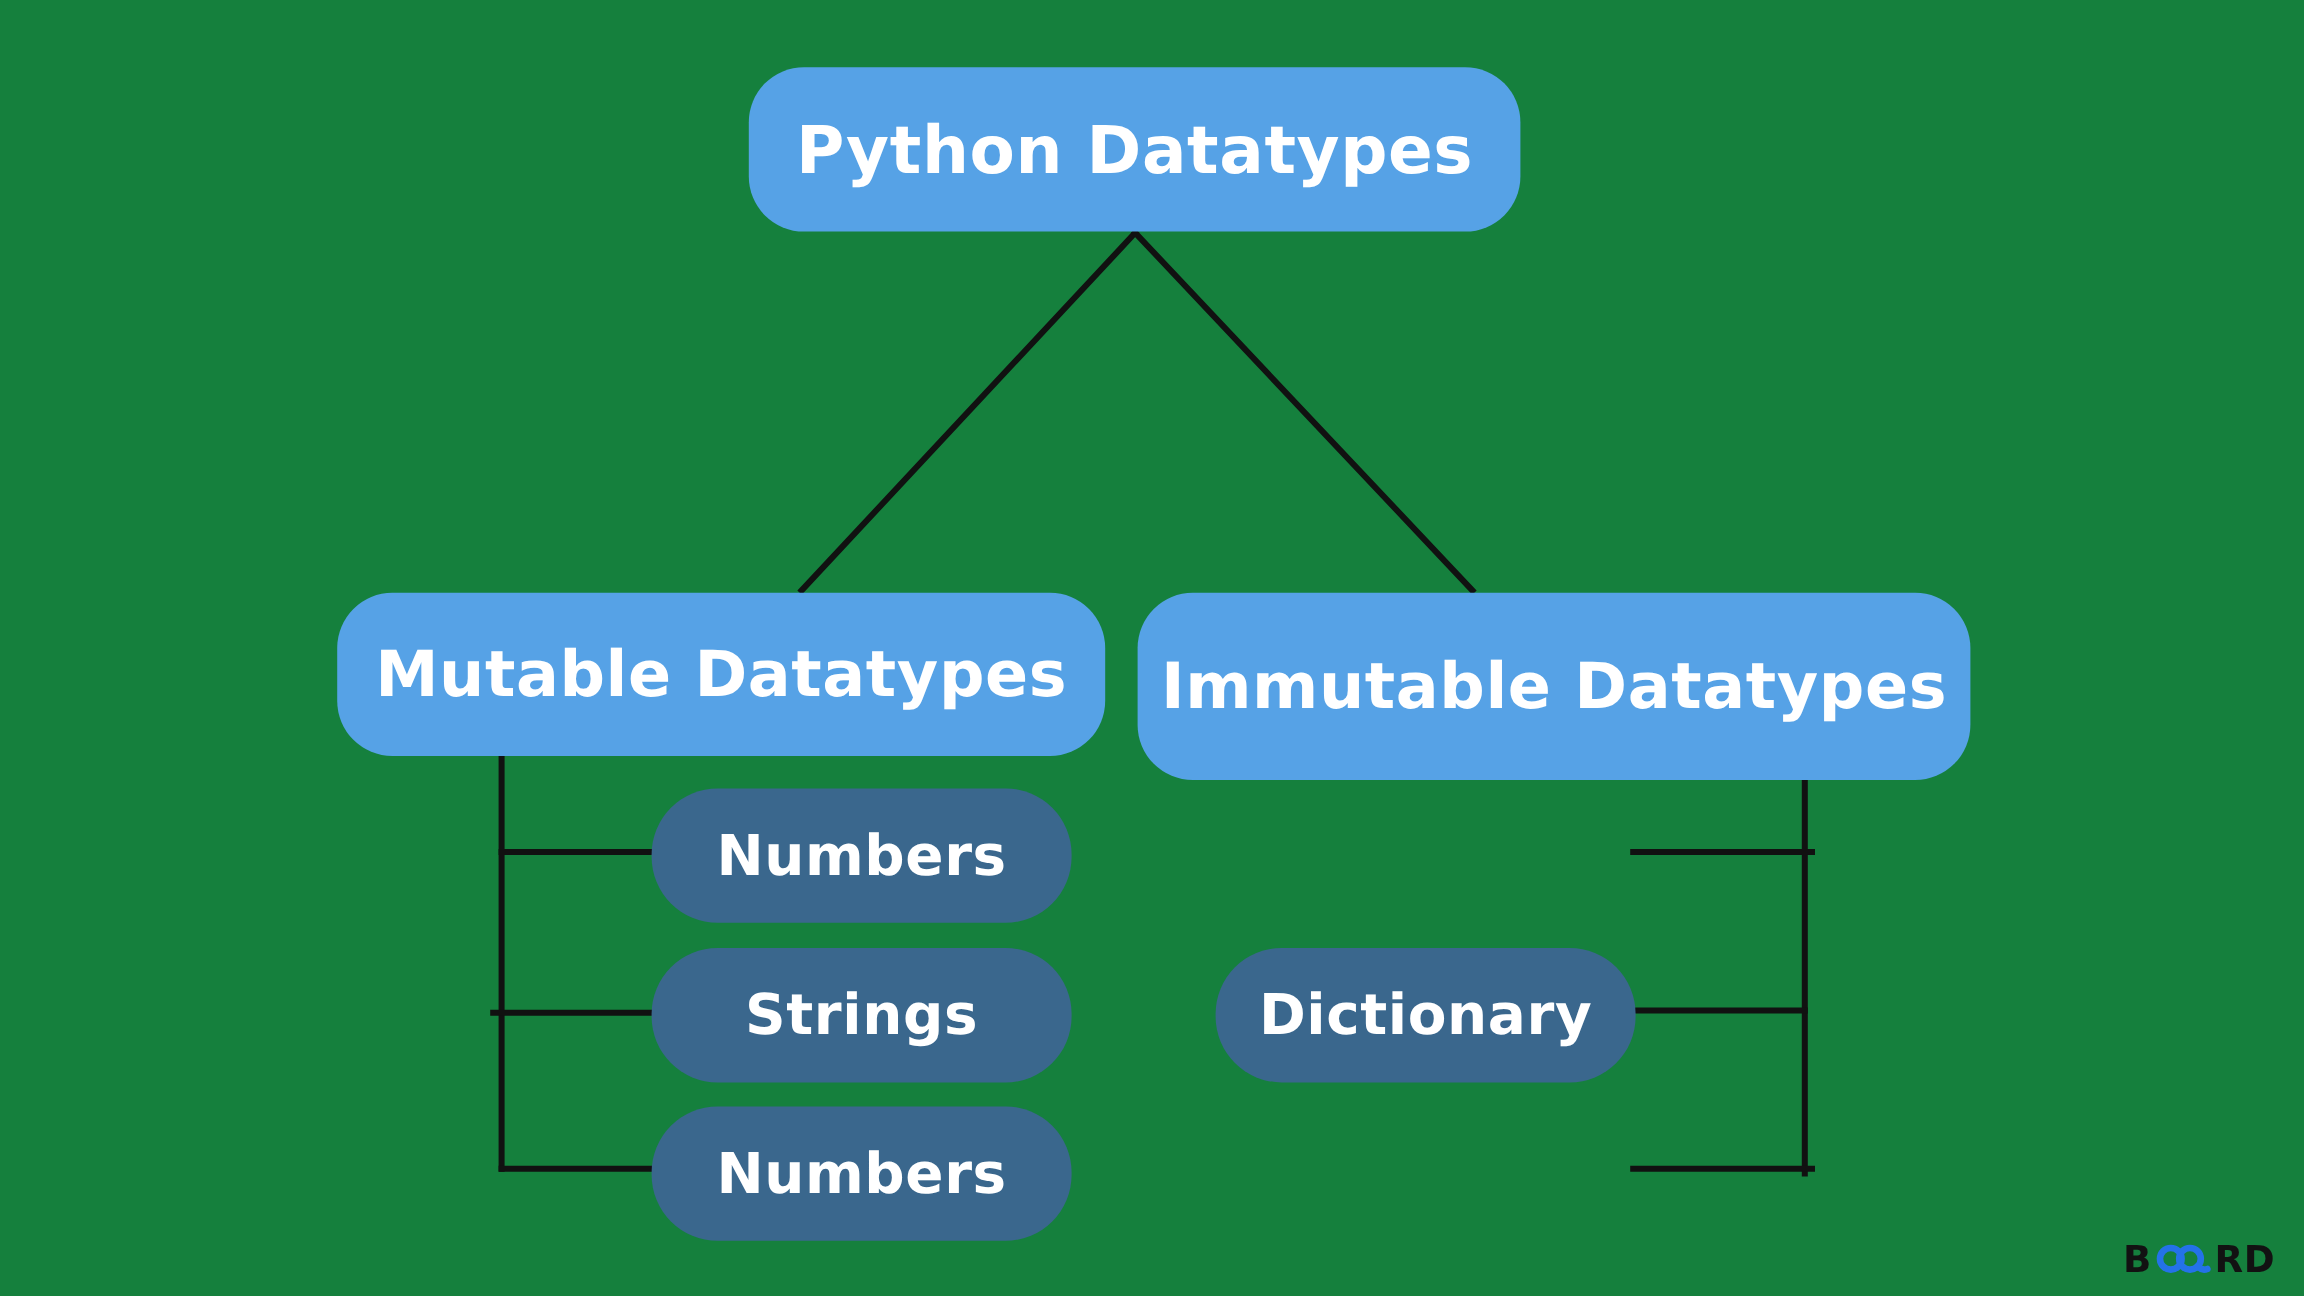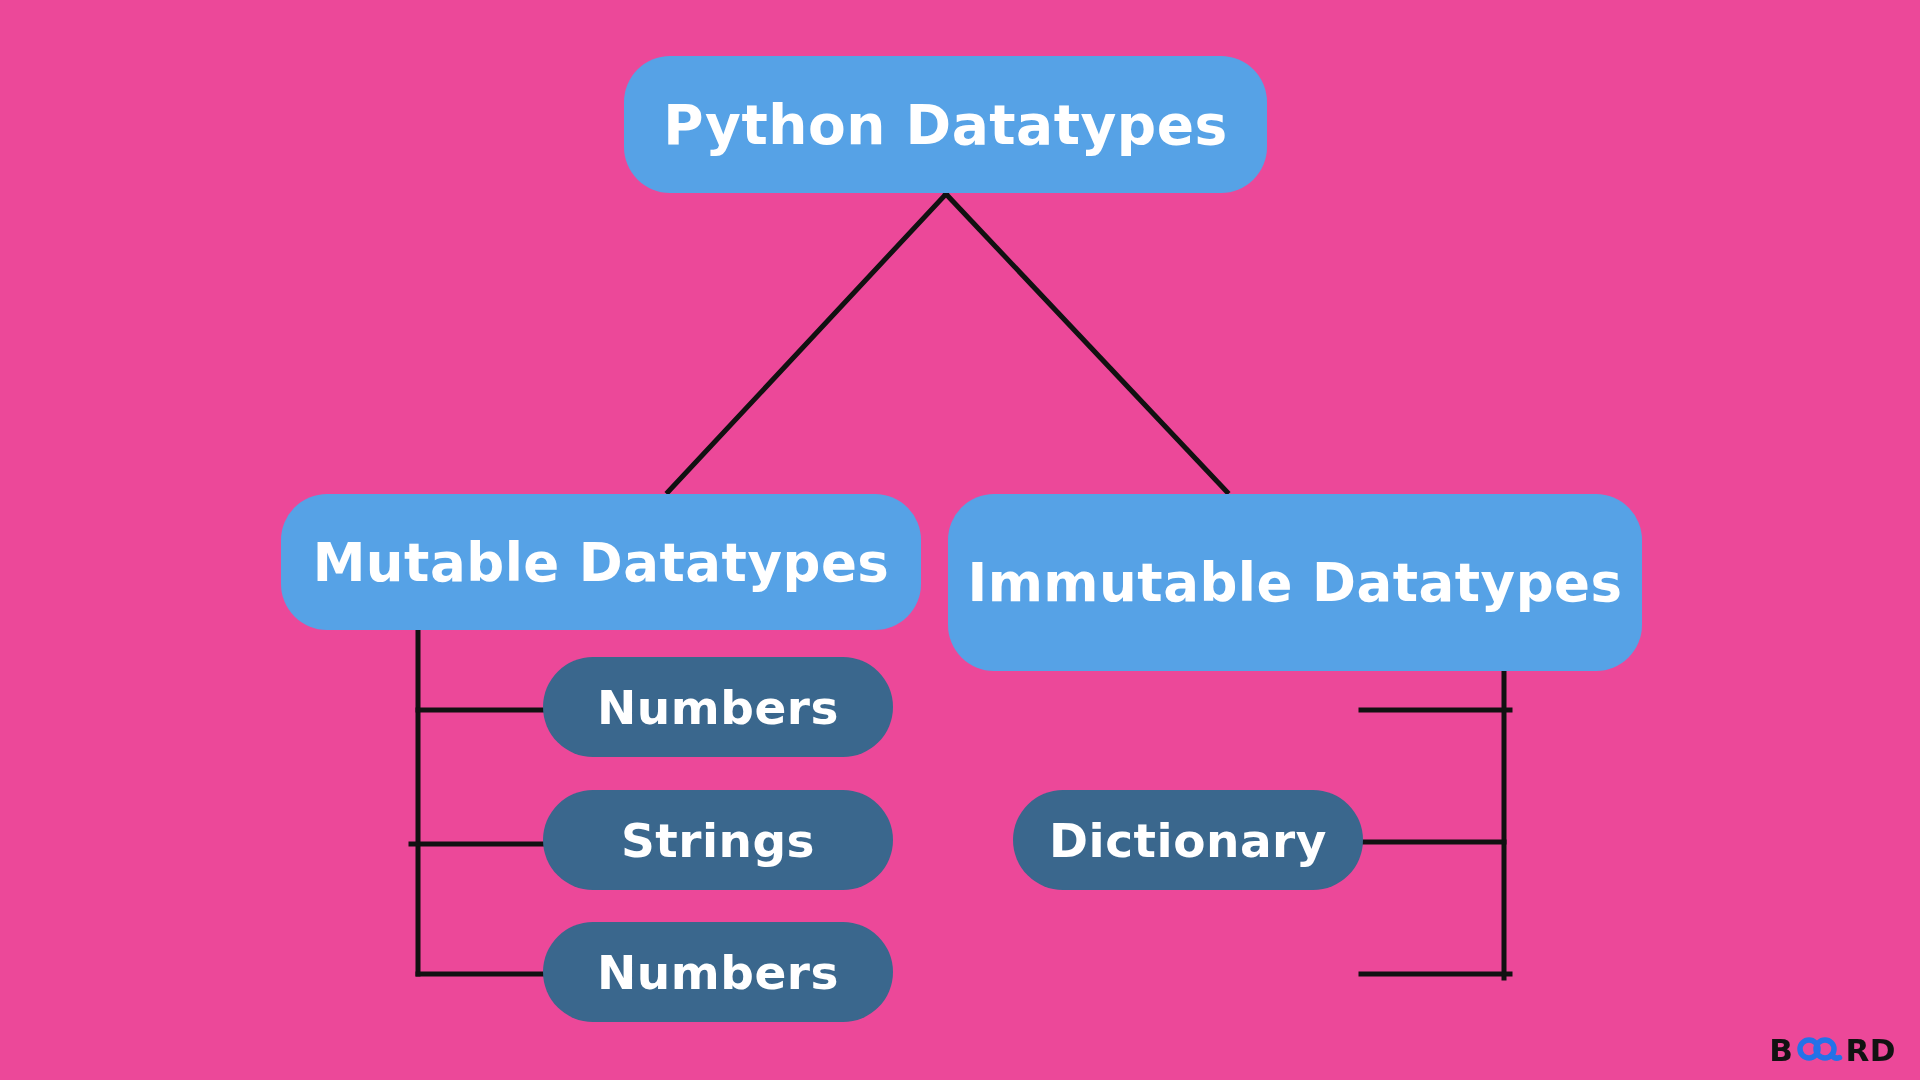--- a/index.html
+++ b/index.html
@@ -3,21 +3,21 @@
 <meta charset="utf-8">
 <style>
   html,body{margin:0;padding:0;}
   body{
     font-family:"DejaVu Sans","Liberation Sans",sans-serif;
     background:#c6daf6;
   }
   .canvas{
     position:relative;
     width:1920px;height:1080px;
-    background:#ec4899;
+    background:#15803d;
     overflow:hidden;
   }
   .connectors{
     position:absolute;left:0;top:0;width:1920px;height:1080px;
     pointer-events:none;
   }
   .node{
     position:absolute;
     display:flex;align-items:center;justify-content:center;
     color:#ffffff;
@@ -31,23 +31,23 @@
     border-radius:46px;
     font-size:53px;
   }
   .node--dark{
     background:#3a678d;
     border-radius:55px;
     font-size:47px;
   }
   .node--root{left:624px;top:56px;width:643px;height:137px;font-size:55px;}
   .node--mutable{left:281px;top:494px;width:640px;height:136px;}
-  .node--immutable{left:948px;top:494px;width:694px;height:177px;}
+  .node--immutable{left:948px;top:494px;width:694px;height:156px;}
 
-  .pill{width:350px;height:100px;}
+  .pill{width:350px;height:112px;}
   .pill--l{left:543px;}
   .pill--r{left:1013px;}
   .row1{top:657px;}
   .row2{top:790px;}
   .row3{top:922px;}
 
   .logo{
     position:absolute;
     right:24px;bottom:14px;
     display:flex;align-items:center;

